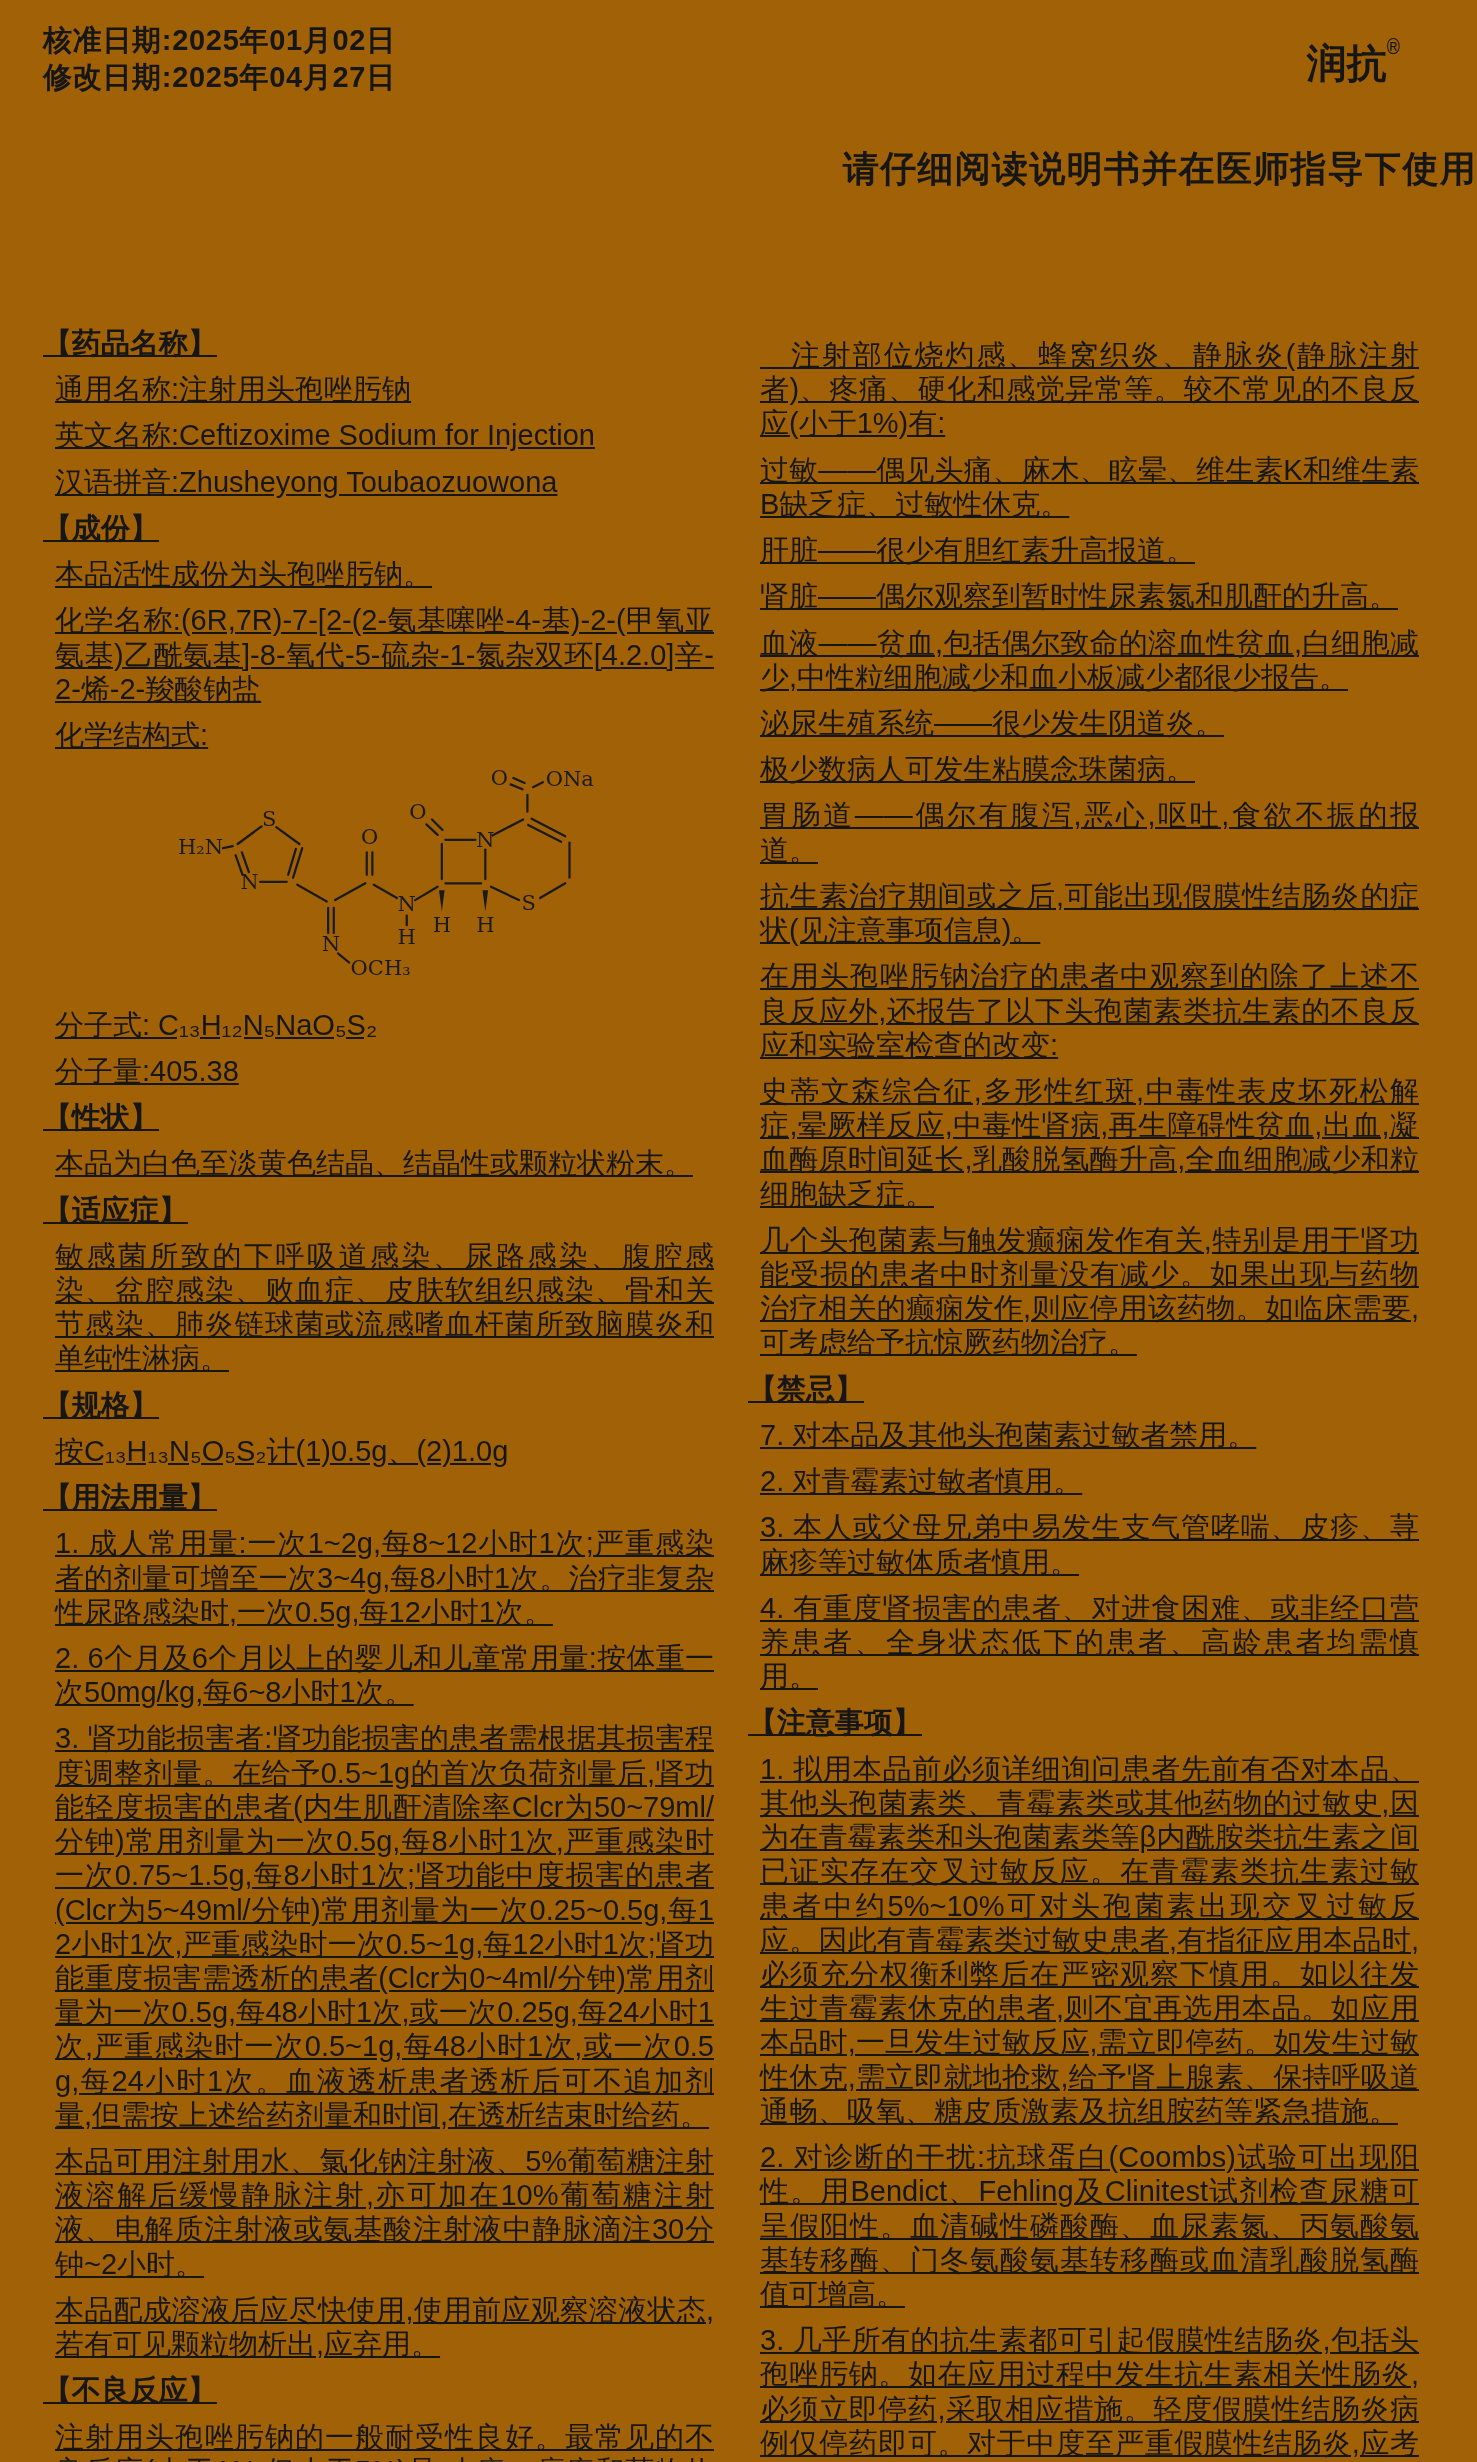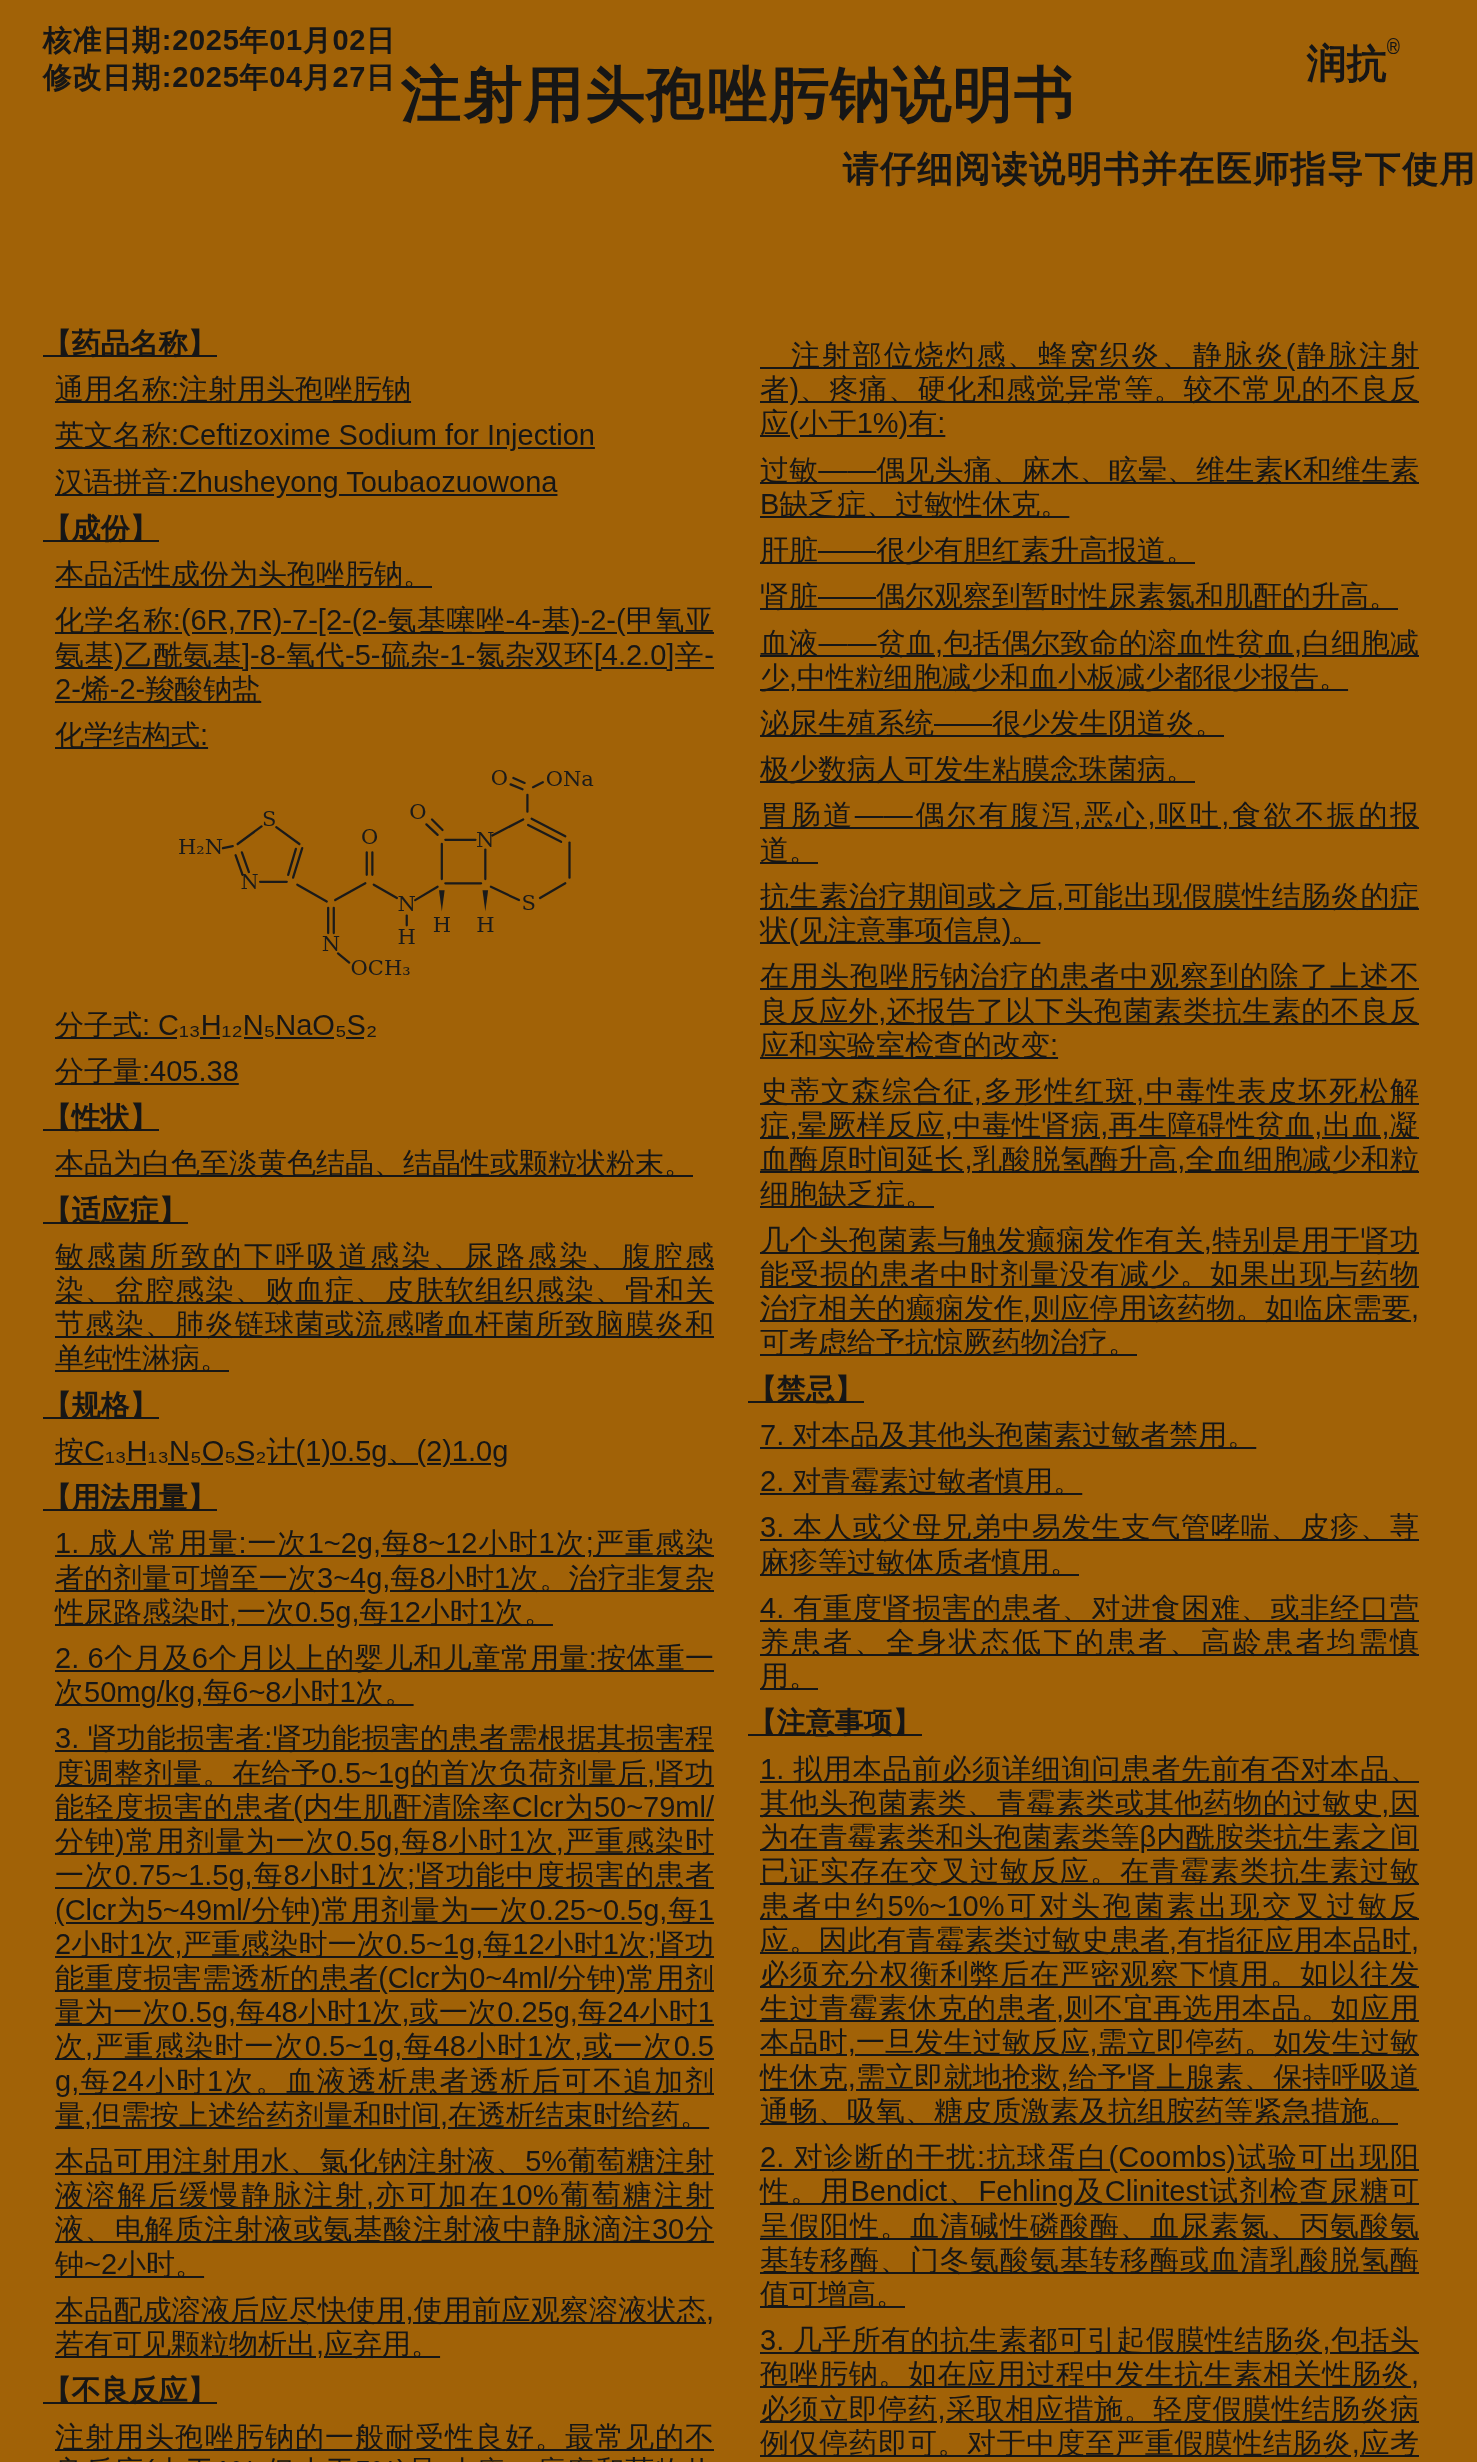--- a/index.html
+++ b/index.html
@@ -34,21 +34,20 @@
 <body>
 
 <div class="page">
 
   <div class="header">
     <div class="dates">
       <div>核准日期:2025年01月02日</div>
       <div>修改日期:2025年04月27日</div>
     </div>
     <div class="brand"><span>润抗</span><span class="reg">®</span></div>
-    <h1 class="doc-title">注射用头孢唑肟钠说明书</h1>
     <h2 class="doc-subtitle">请仔细阅读说明书并在医师指导下使用</h2>
   </div>
 
   <div class="columns">
 
     <div class="col">
       <div id="left-a">
           <h3 class="sec-h">【药品名称】</h3>
           <p class="para">通用名称:注射用头孢唑肟钠</p>
           <p class="para">英文名称:Ceftizoxime Sodium for Injection</p>

